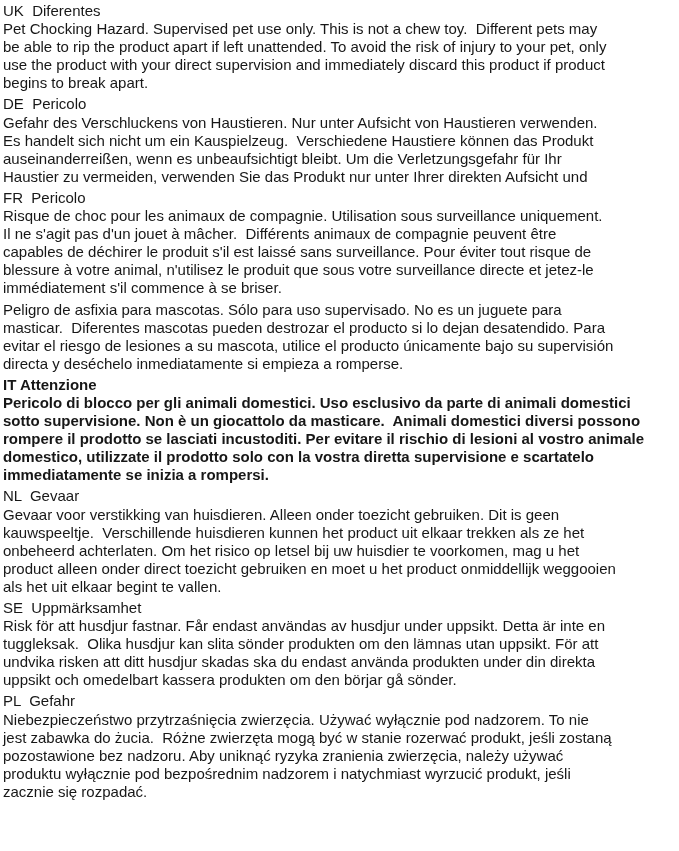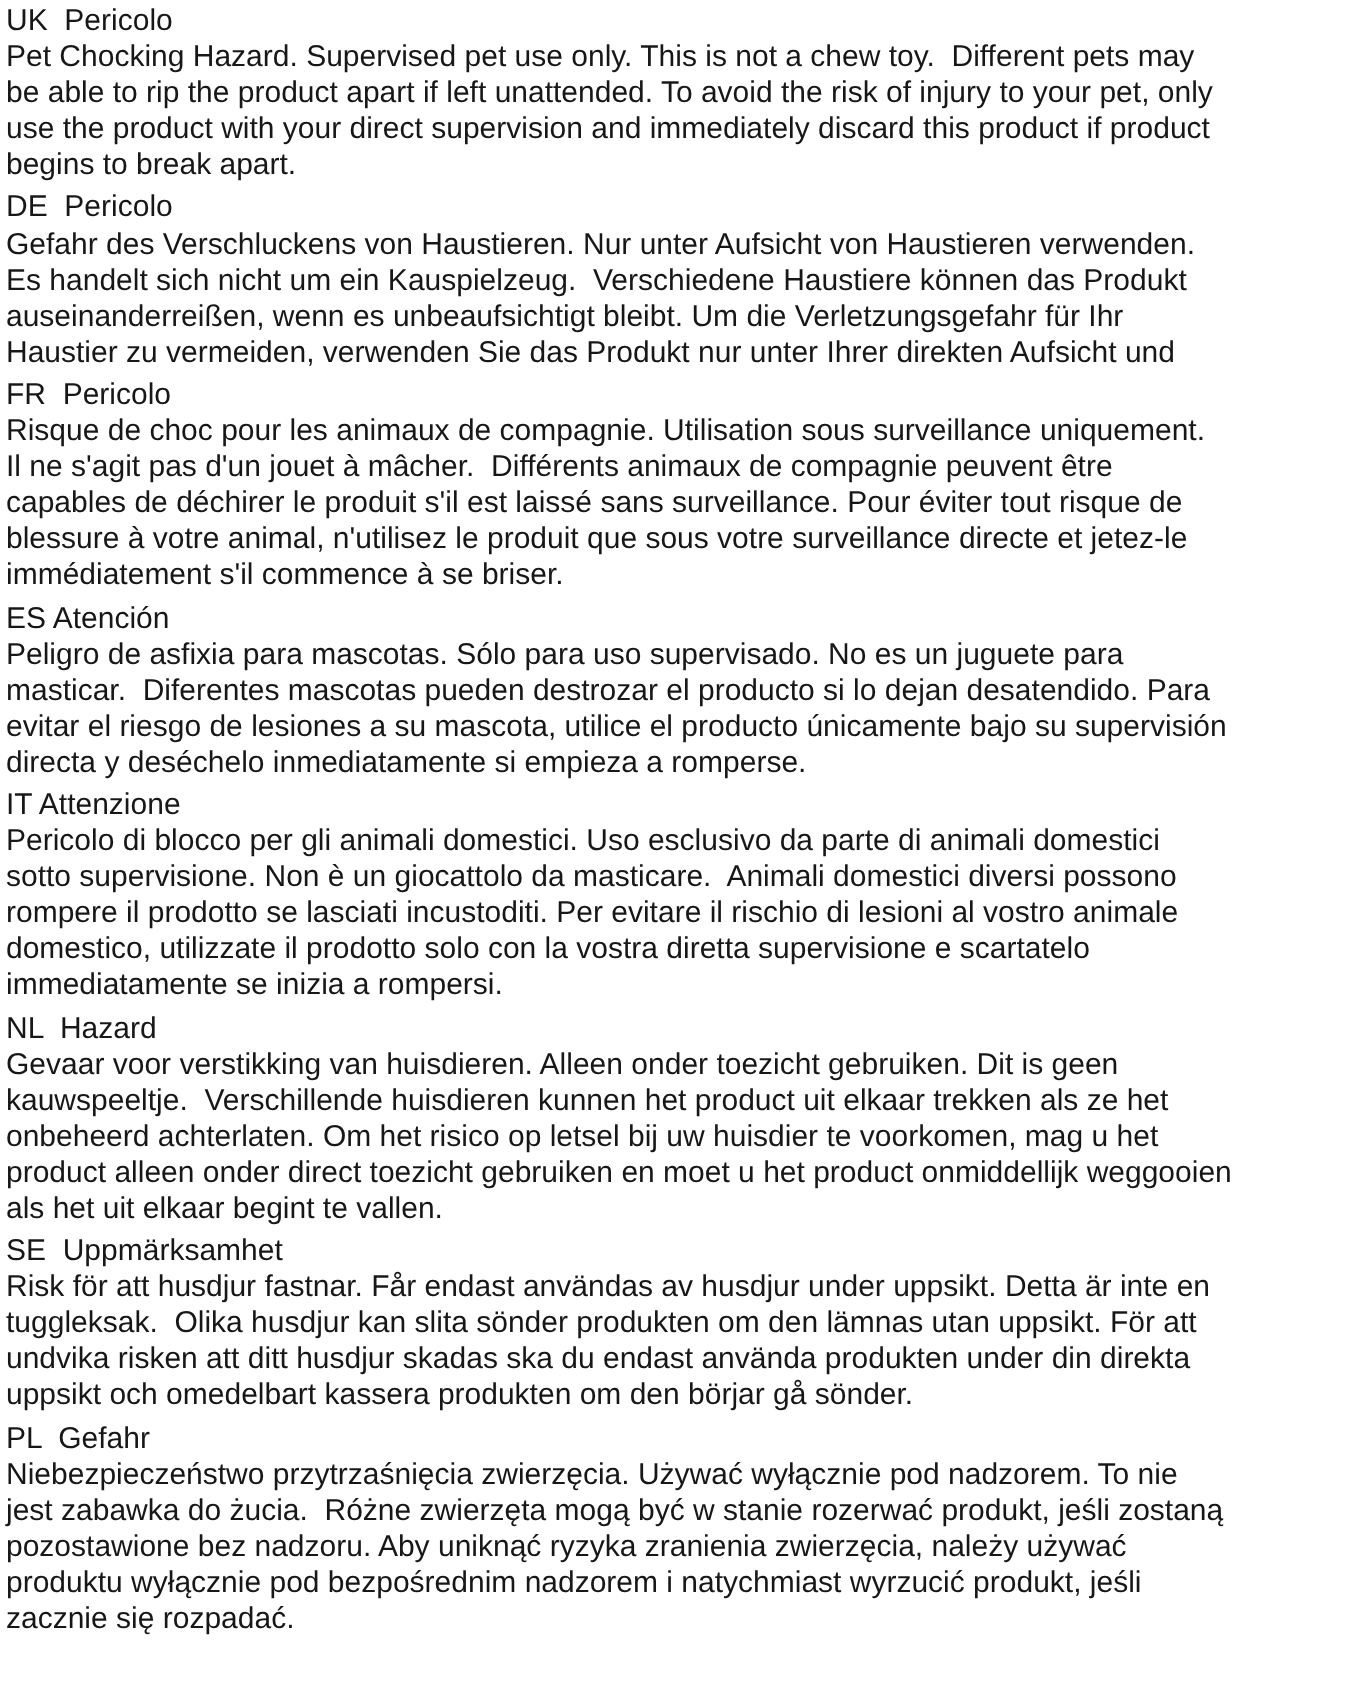--- a/index.html
+++ b/index.html
@@ -20,34 +20,35 @@
   .page {
     box-sizing: border-box;
     width: 679px;
     padding: 2px 8px 0 3px;
   }
   .section {
     margin: 0 0 3px 0;
   }
   
   .section--after-big-gap {
+    font-weight: bold;
   }
   .section .heading,
   .section .body {
     display: block;
     white-space: pre-wrap; 
   }
 </style>
 </head>
 <body>
 
 <div class="page">
 
   <p class="section">
-    <span class="heading">UK  Pericolo</span>
+    <span class="heading">UK  Diferentes</span>
     <span class="body">Pet Chocking Hazard. Supervised pet use only. This is not a chew toy.  Different pets may
 be able to rip the product apart if left unattended. To avoid the risk of injury to your pet, only
 use the product with your direct supervision and immediately discard this product if product
 begins to break apart.</span>
   </p>
 
   <p class="section">
     <span class="heading">DE  Pericolo</span>
     <span class="body">Gefahr des Verschluckens von Haustieren. Nur unter Aufsicht von Haustieren verwenden.
 Es handelt sich nicht um ein Kauspielzeug.  Verschiedene Haustiere können das Produkt
@@ -58,38 +59,37 @@
   <p class="section">
     <span class="heading">FR  Pericolo</span>
     <span class="body">Risque de choc pour les animaux de compagnie. Utilisation sous surveillance uniquement.
 Il ne s'agit pas d'un jouet à mâcher.  Différents animaux de compagnie peuvent être
 capables de déchirer le produit s'il est laissé sans surveillance. Pour éviter tout risque de
 blessure à votre animal, n'utilisez le produit que sous votre surveillance directe et jetez-le
 immédiatement s'il commence à se briser.</span>
   </p>
 
   <p class="section">
-    <span class="heading">ES Atención</span>
     <span class="body">Peligro de asfixia para mascotas. Sólo para uso supervisado. No es un juguete para
 masticar.  Diferentes mascotas pueden destrozar el producto si lo dejan desatendido. Para
 evitar el riesgo de lesiones a su mascota, utilice el producto únicamente bajo su supervisión
 directa y deséchelo inmediatamente si empieza a romperse.</span>
   </p>
 
   <p class="section section--after-big-gap">
     <span class="heading">IT Attenzione</span>
     <span class="body">Pericolo di blocco per gli animali domestici. Uso esclusivo da parte di animali domestici
 sotto supervisione. Non è un giocattolo da masticare.  Animali domestici diversi possono
 rompere il prodotto se lasciati incustoditi. Per evitare il rischio di lesioni al vostro animale
 domestico, utilizzate il prodotto solo con la vostra diretta supervisione e scartatelo
 immediatamente se inizia a rompersi.</span>
   </p>
 
   <p class="section">
-    <span class="heading">NL  Hazard</span>
+    <span class="heading">NL  Gevaar</span>
     <span class="body">Gevaar voor verstikking van huisdieren. Alleen onder toezicht gebruiken. Dit is geen
 kauwspeeltje.  Verschillende huisdieren kunnen het product uit elkaar trekken als ze het
 onbeheerd achterlaten. Om het risico op letsel bij uw huisdier te voorkomen, mag u het
 product alleen onder direct toezicht gebruiken en moet u het product onmiddellijk weggooien
 als het uit elkaar begint te vallen.</span>
   </p>
 
   <p class="section">
     <span class="heading">SE  Uppmärksamhet</span>
     <span class="body">Risk för att husdjur fastnar. Får endast användas av husdjur under uppsikt. Detta är inte en

